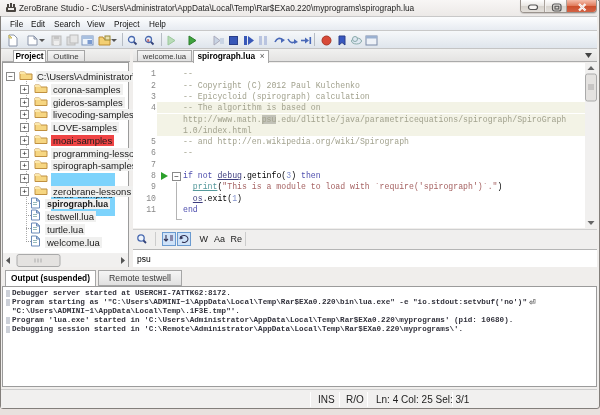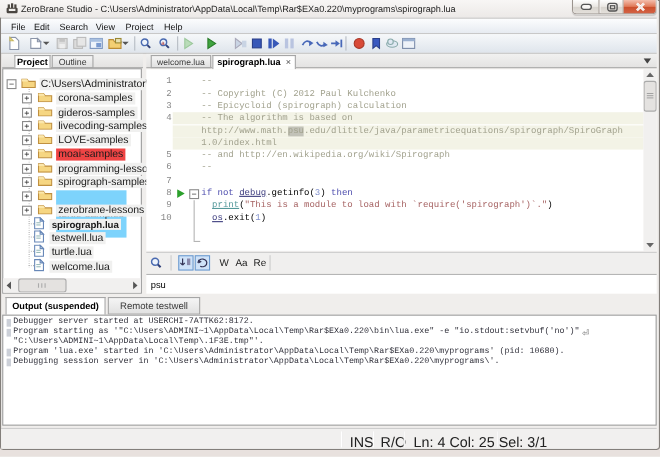--- a/index.html
+++ b/index.html
@@ -36,25 +36,25 @@
 .kw{color:#4e4eae;}
 .lib{color:#3c3c7e;text-decoration:underline;}
 .fn{color:#55999b;text-decoration:underline;}
 .str{color:#a66363;}
 .num{color:#8090cc;}
 .vscroll{position:absolute;left:585px;top:63px;width:12px;height:165px;background:#f2f1f0;}
 
 .findbar{position:absolute;left:133px;top:229px;width:464px;height:20px;background:#f0efee;border-top:1px solid #cfcfcf;}
 .findfield{position:absolute;left:133px;top:249px;width:464px;height:18px;background:#fff;border-top:1px solid #b5b5b5;}
 
-.obox{position:absolute;left:2px;top:286px;width:595px;height:101px;background:#fff;border:1px solid #9b9b9b;}
+.obox{position:absolute;left:2px;top:286px;width:595px;height:101px;background:#fff;border:1px solid #9b9b9b;font-weight:bold;}
 .oline{position:absolute;left:9px;font-family:"Liberation Mono",monospace;font-size:7.6px;color:#32323c;white-space:pre;line-height:9px;}
 .omark{position:absolute;left:3px;width:4px;height:7px;background:#ccd0d8;}
 
-.status{position:absolute;left:1px;top:389px;width:596px;height:19px;background:#f1f0ef;border-top:1px solid #cdcdcd;font-size:13px;color:#222;}
+.status{position:absolute;left:1px;top:389px;width:596px;height:19px;background:#f1f0ef;border-top:1px solid #cdcdcd;font-size:10px;color:#222;}
 .sdiv{position:absolute;top:2px;width:1px;height:15px;background:#d8d8d8;border-right:1px solid #fff;}
 </style></head><body>
 <div class="win"></div>
 <div class="titlebar">
  <svg class="appicon" viewBox="0 0 12 12">
       <rect x="1" y="5" width="10" height="5" rx="1" fill="#4a4540"></rect>
       <rect x="2" y="2" width="2" height="4" fill="#4a4540"></rect>
       <rect x="5" y="1" width="2" height="5" fill="#4a4540"></rect>
       <rect x="8" y="2" width="2" height="4" fill="#4a4540"></rect>
       <rect x="3" y="6" width="6" height="2" fill="#f0eeec"></rect>
@@ -328,20 +328,21 @@
     <div class="hl" style="top: 50.5px;"></div>
     <div class="eline" style="top: 50.5px;"><span class="lnum"></span><span class="code"><span class="cm">http://www.math.<span style="background:#c2c2b8">psu</span>.edu/dlittle/java/parametricequations/spirograph/SpiroGraph</span></span></div>
     <div class="hl" style="top: 61.8px;"></div>
     <div class="eline" style="top: 61.8px;"><span class="lnum"></span><span class="code"><span class="cm">1.0/index.html</span></span></div>
     <div class="eline" style="top: 73.1px;"><span class="lnum">5</span><span class="code"><span class="cm">-- and http://en.wikipedia.org/wiki/Spirograph</span></span></div>
     <div class="eline" style="top: 84.4px;"><span class="lnum">6</span><span class="code"><span class="cm">--</span></span></div>
     <div class="eline" style="top: 95.7px;"><span class="lnum">7</span><span class="code"></span></div>
     <div class="eline" style="top: 107px;"><span class="lnum">8</span><span class="code"><span class="kw">if</span> <span class="kw">not</span> <span class="lib">debug</span>.getinfo(<span class="num">3</span>) <span class="kw">then</span></span></div>
     <div class="eline" style="top: 118.3px;"><span class="lnum">9</span><span class="code">  <span class="fn">print</span>(<span class="str">"This is a module to load with `require('spirograph')`."</span>)</span></div>
     <div class="eline" style="top: 129.6px;"><span class="lnum">10</span><span class="code">  <span class="lib">os</span>.exit(<span class="num">1</span>)</span></div>
+    <div class="eline" style="top: 140.9px;"><span class="lnum">11</span><span class="code"><span class="kw">end</span></span></div>
     <div style="position: absolute; left: 28px; top: 109px; width: 7px; height: 8px; line-height: 0;">
       <svg width="7" height="8" style="display:block">
         <path d="M0 0 L7 4 L0 8 Z" fill="#2ca02c"></path>
       </svg>
     </div>
     <div class="expander" style="left: 39px; top: 109px;">−</div>
     <div style="position: absolute; left: 43px; top: 119px; width: 1px; height: 37px; background: rgb(180, 180, 180);"></div>
     <div style="position: absolute; left: 43px; top: 156px; width: 6px; height: 1px; background: rgb(180, 180, 180);"></div>
   </div>
 <div class="vscroll" id="vscroll"><svg width="12" height="165">
@@ -370,21 +371,21 @@
     <span style="position:absolute;left:4px;top:4px;font-size:8.5px;">psu</span>
   </div>
 
 <div class="tab" style="left:98px;top:270px;width:84px;height:16px;line-height:15px;font-size:8.7px;">Remote testwell</div>
 <div class="tab active" style="left:5px;top:270px;width:91px;height:17px;line-height:15px;">Output (suspended)</div>
 <div class="obox" id="obox">
     <div class="oline" style="top: 2px;">Debugger server started at USERCHI-7ATTK62:8172.</div>
     <div class="oline" style="top: 11px;">Program starting as '"C:\Users\ADMINI~1\AppData\Local\Temp\Rar$EXa0.220\bin\lua.exe" -e "io.stdout:setvbuf('no')"</div>
     <div class="oline" style="top: 20px;">"C:\Users\ADMINI~1\AppData\Local\Temp\.1F3E.tmp"'.</div>
     <div class="oline" style="top: 29px;">Program 'lua.exe' started in 'C:\Users\Administrator\AppData\Local\Temp\Rar$EXa0.220\myprograms' (pid: 10680).</div>
-    <div class="oline" style="top: 38px;">Debugging session server in 'C:\Users\Administrator\AppData\Local\Temp\Rar$EXa0.220\myprograms\'.</div>
+    <div class="oline" style="top: 38px;">Debugging session started in 'C:\Remote\Administrator\AppData\Local\Temp\Rar$EXa0.220\myprograms\'.</div>
     <div class="omark" style="top: 3px;"></div>
     <div class="omark" style="top: 12px;"></div>
     <div class="omark" style="top: 30px;"></div>
     <div class="omark" style="top: 39px;"></div>
     <div style="position: absolute; left: 526px; top: 11px; font-size: 8px; color: rgb(119, 119, 119);">⏎</div>
   </div>
 <div class="status" id="status">
  <span style="position:absolute;left:317px;top:4px;">INS</span>
  <span style="position:absolute;left:345px;top:4px;">R/O</span>
  <span style="position:absolute;left:375px;top:4px;">Ln: 4 Col: 25 Sel: 3/1</span>

